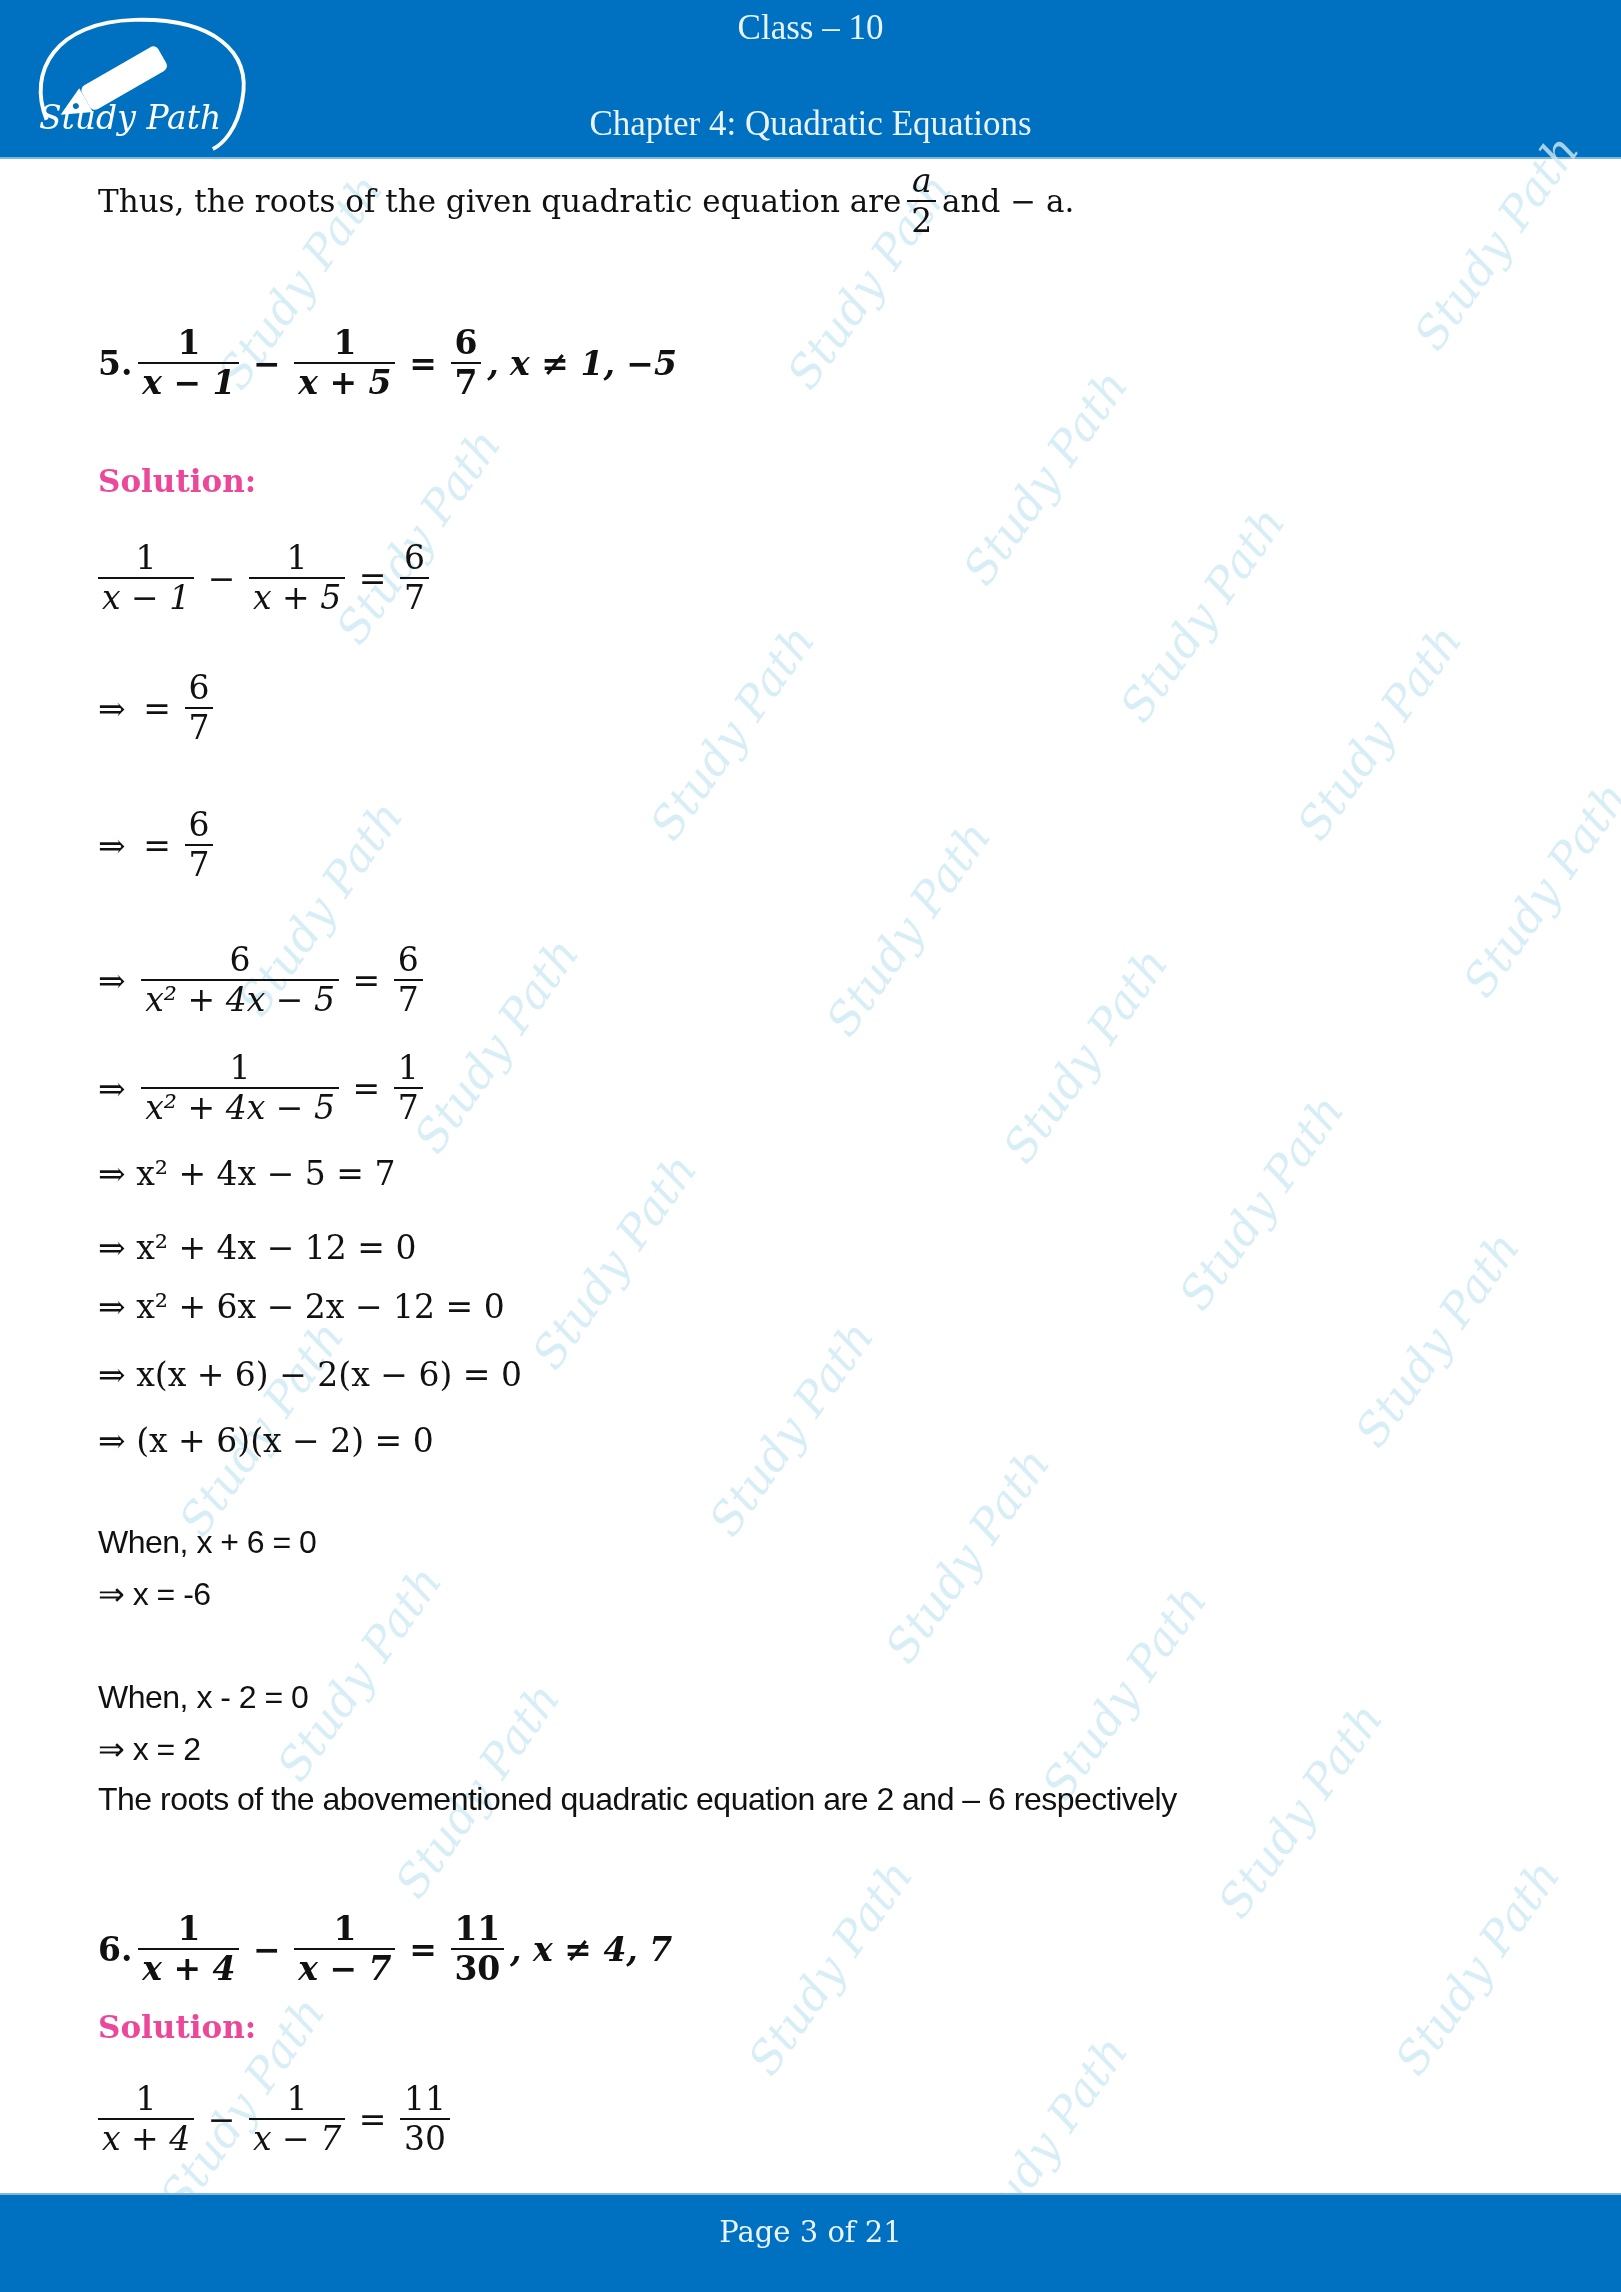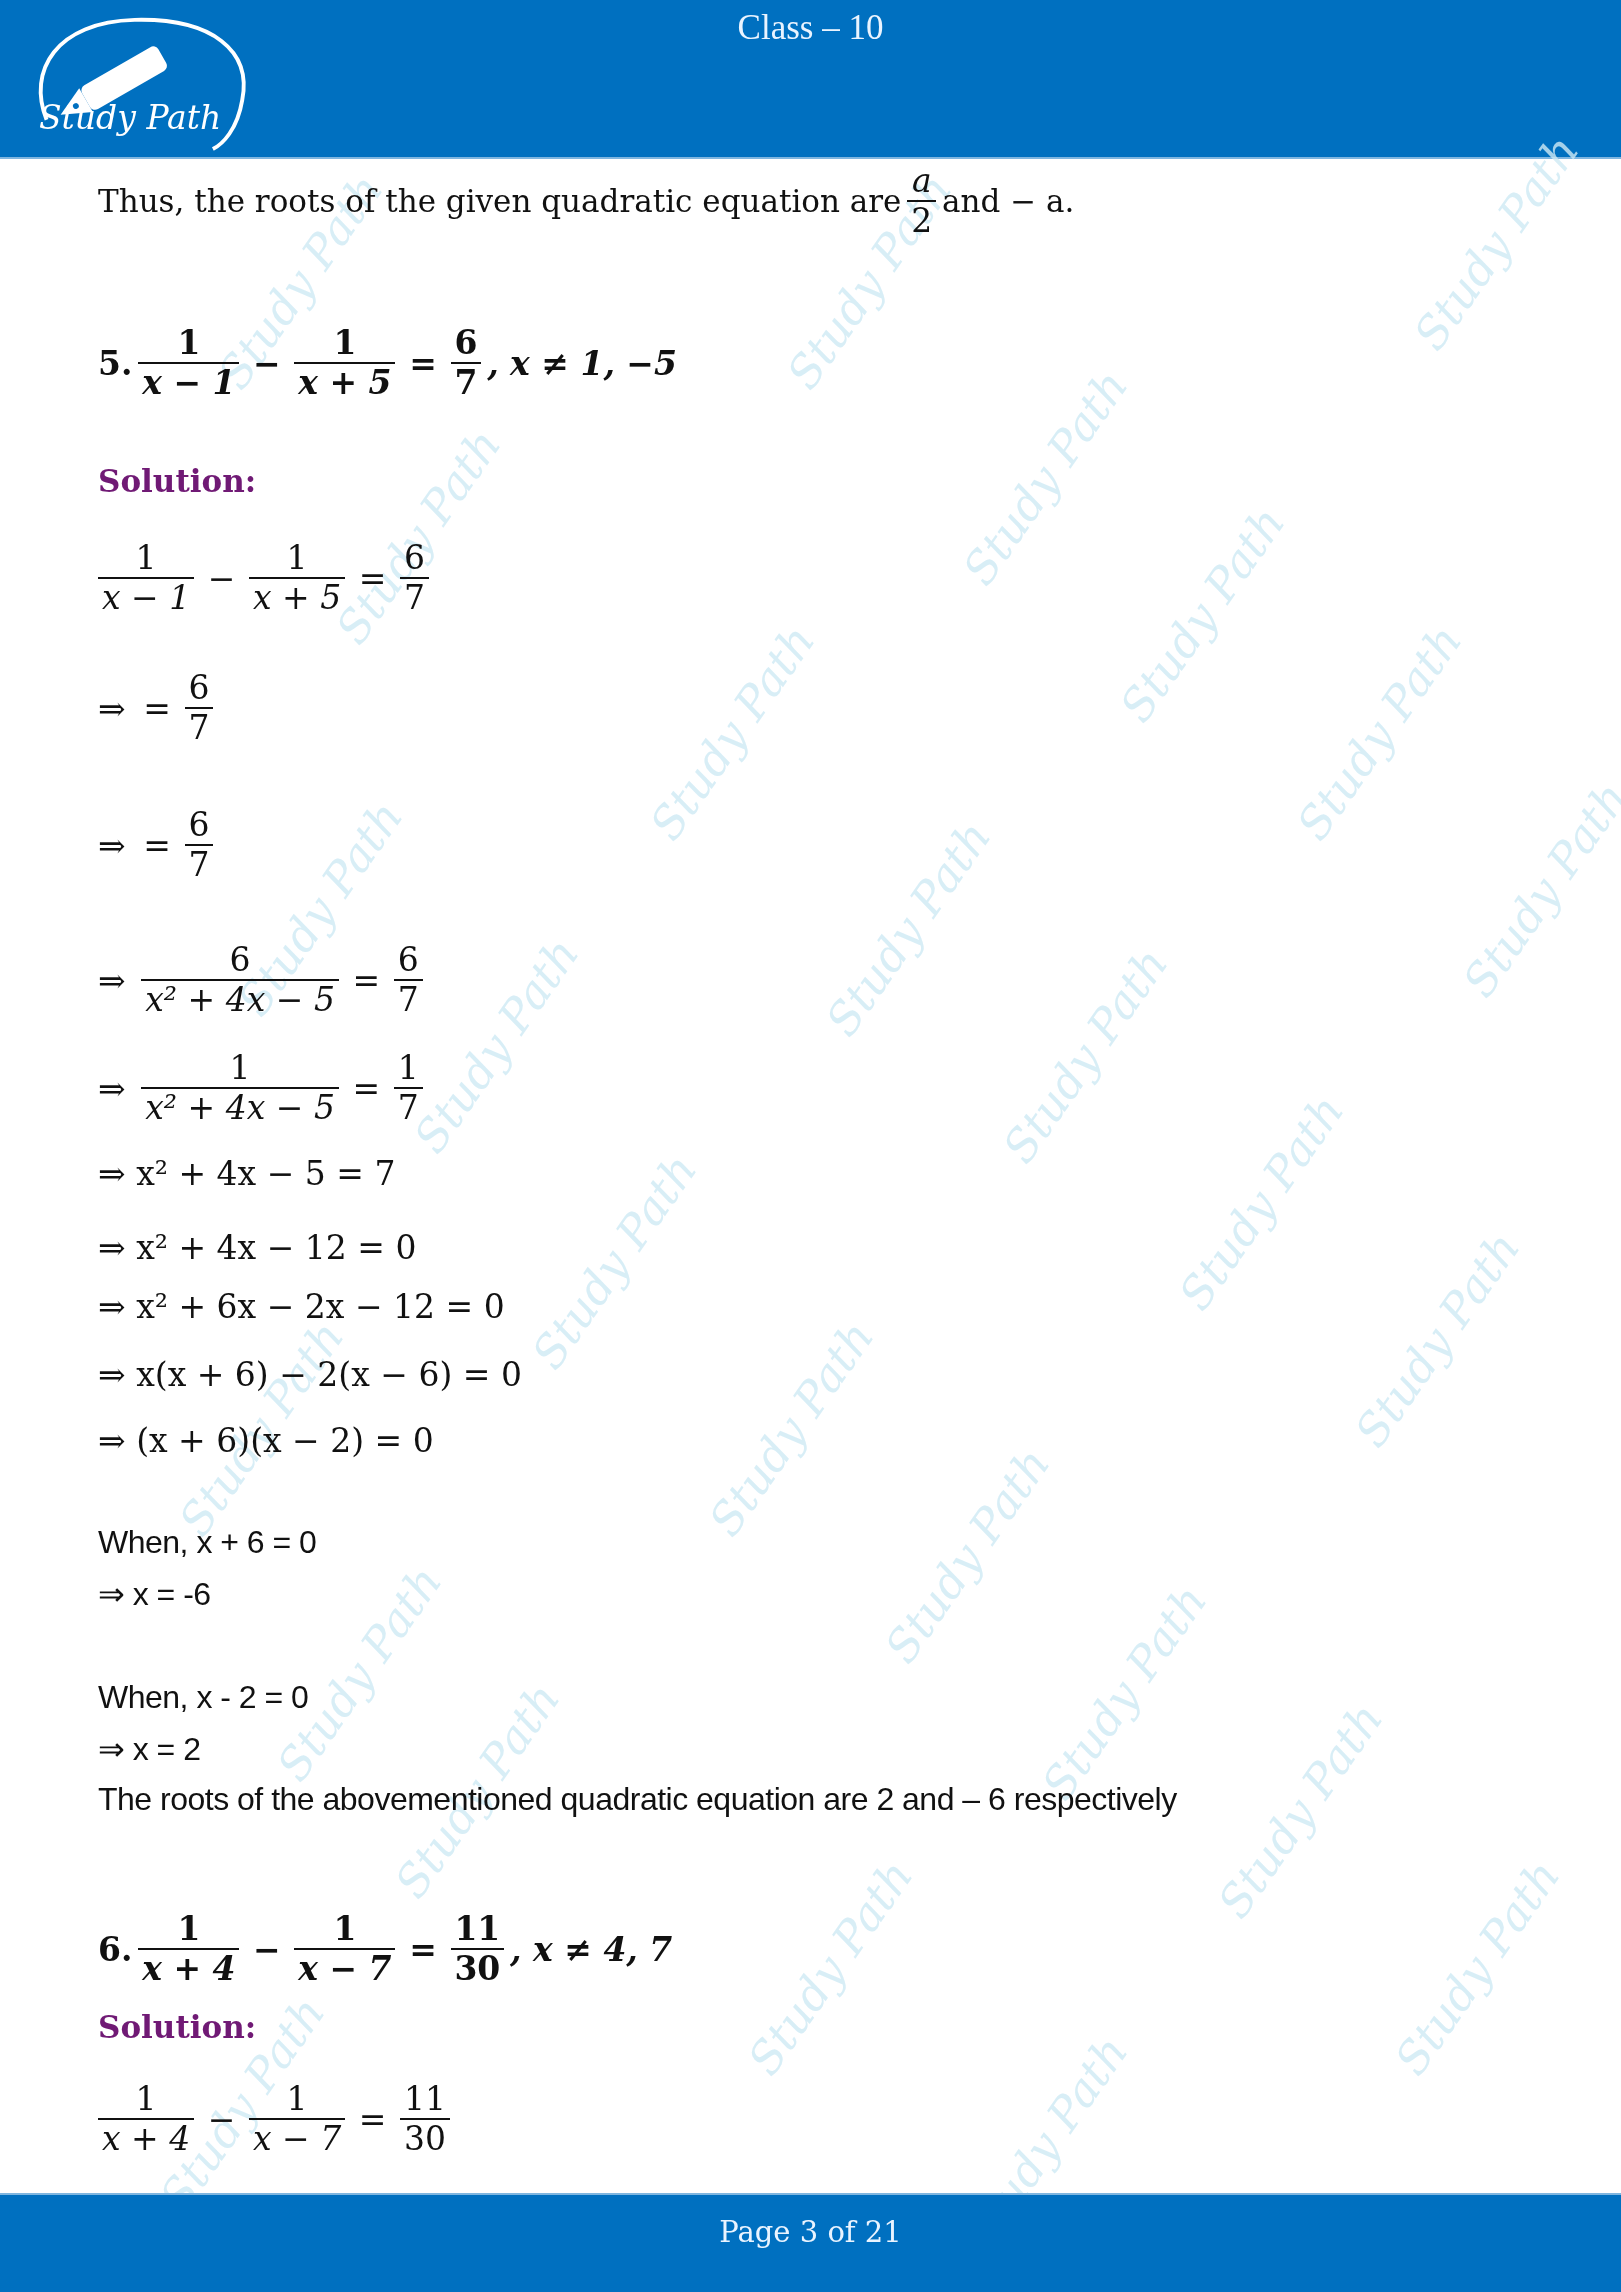--- a/index.html
+++ b/index.html
@@ -44,37 +44,38 @@
   .math { font-size: 33px; font-family: "DejaVu Serif", serif; }
   .math i { font-style: italic; }
   .bold { font-weight: bold; }
   .frac { display: inline-flex; flex-direction: column; align-items: center; vertical-align: middle; margin: 0 5.9px; }
   .frac .num, .frac .den { padding: 0 3.9px; line-height: 1.15; }
   .frac .bar { width: 100%; height: 2px; background: #111; }
   .op { margin: 0 7.8px; }
   .arrow { margin-right: 9.8px; }
   .solution {
     position: absolute; left: 0; font-size: 31px; font-weight: bold;
-    color: #701a75; font-family: "DejaVu Serif", serif;
+    color: #ec4899; font-family: "DejaVu Serif", serif;
   }
 </style>
 </head>
 <body>
 
 <div class="header">
   <svg class="logo" viewBox="0 0 230 145">
     <path d="M20 110 C0 60 30 10 110 8 C190 6 230 40 220 90 C215 120 200 135 190 140" fill="none" stroke="#fff" stroke-width="4"></path>
     <g transform="translate(95 70) rotate(-30)">
       <rect x="-40" y="-14" width="90" height="28" rx="6" fill="#fff"></rect>
       <polygon points="-40,-14 -70,0 -40,14" fill="#fff"></polygon>
       <circle cx="-52" cy="0" r="3" fill="#0070c0"></circle>
     </g>
   </svg>
   <span class="logo-text">Study Path</span>
   <div class="line l1">Class – 10</div>
+  <div class="line l3">Chapter 4: Quadratic Equations</div>
 </div>
 
 <div>
   <span class="wm" style="left:176px;top:255px">Study Path</span>
   <span class="wm" style="left:745px;top:255px">Study Path</span>
   <span class="wm" style="left:1372px;top:216px">Study Path</span>
   <span class="wm" style="left:294px;top:510px">Study Path</span>
   <span class="wm" style="left:921px;top:451px">Study Path</span>
   <span class="wm" style="left:1078px;top:588px">Study Path</span>
   <span class="wm" style="left:608px;top:706px">Study Path</span>

